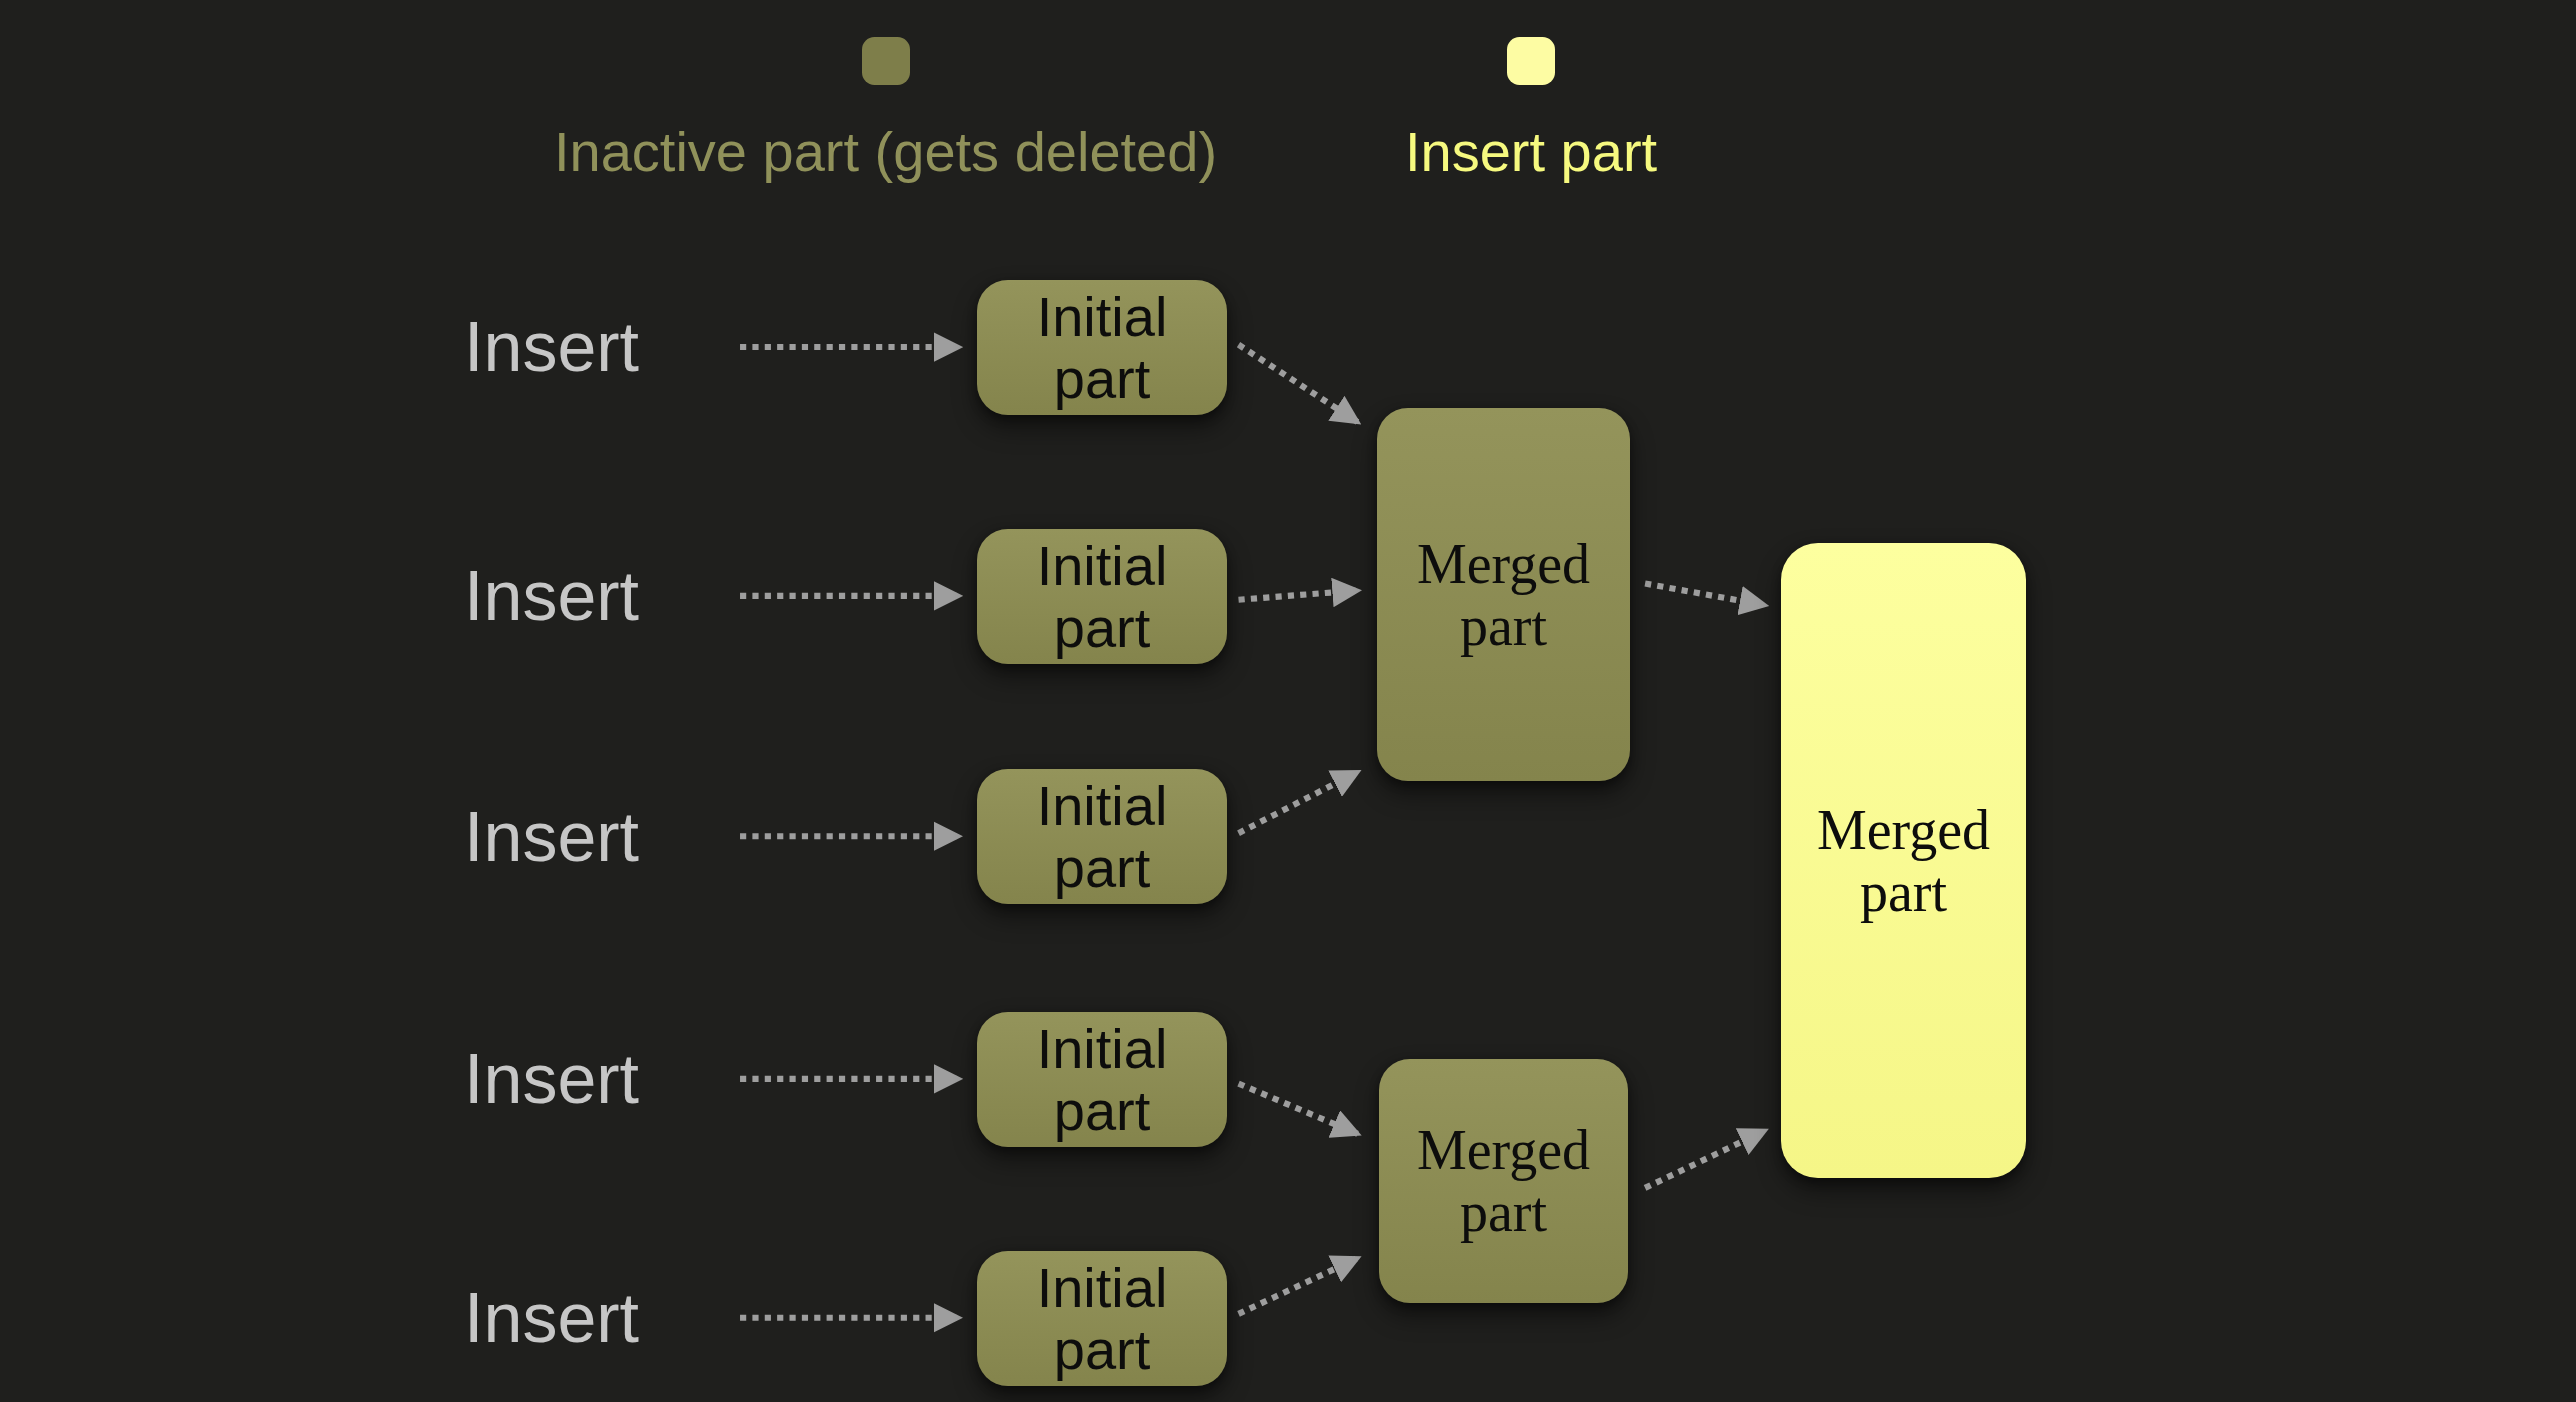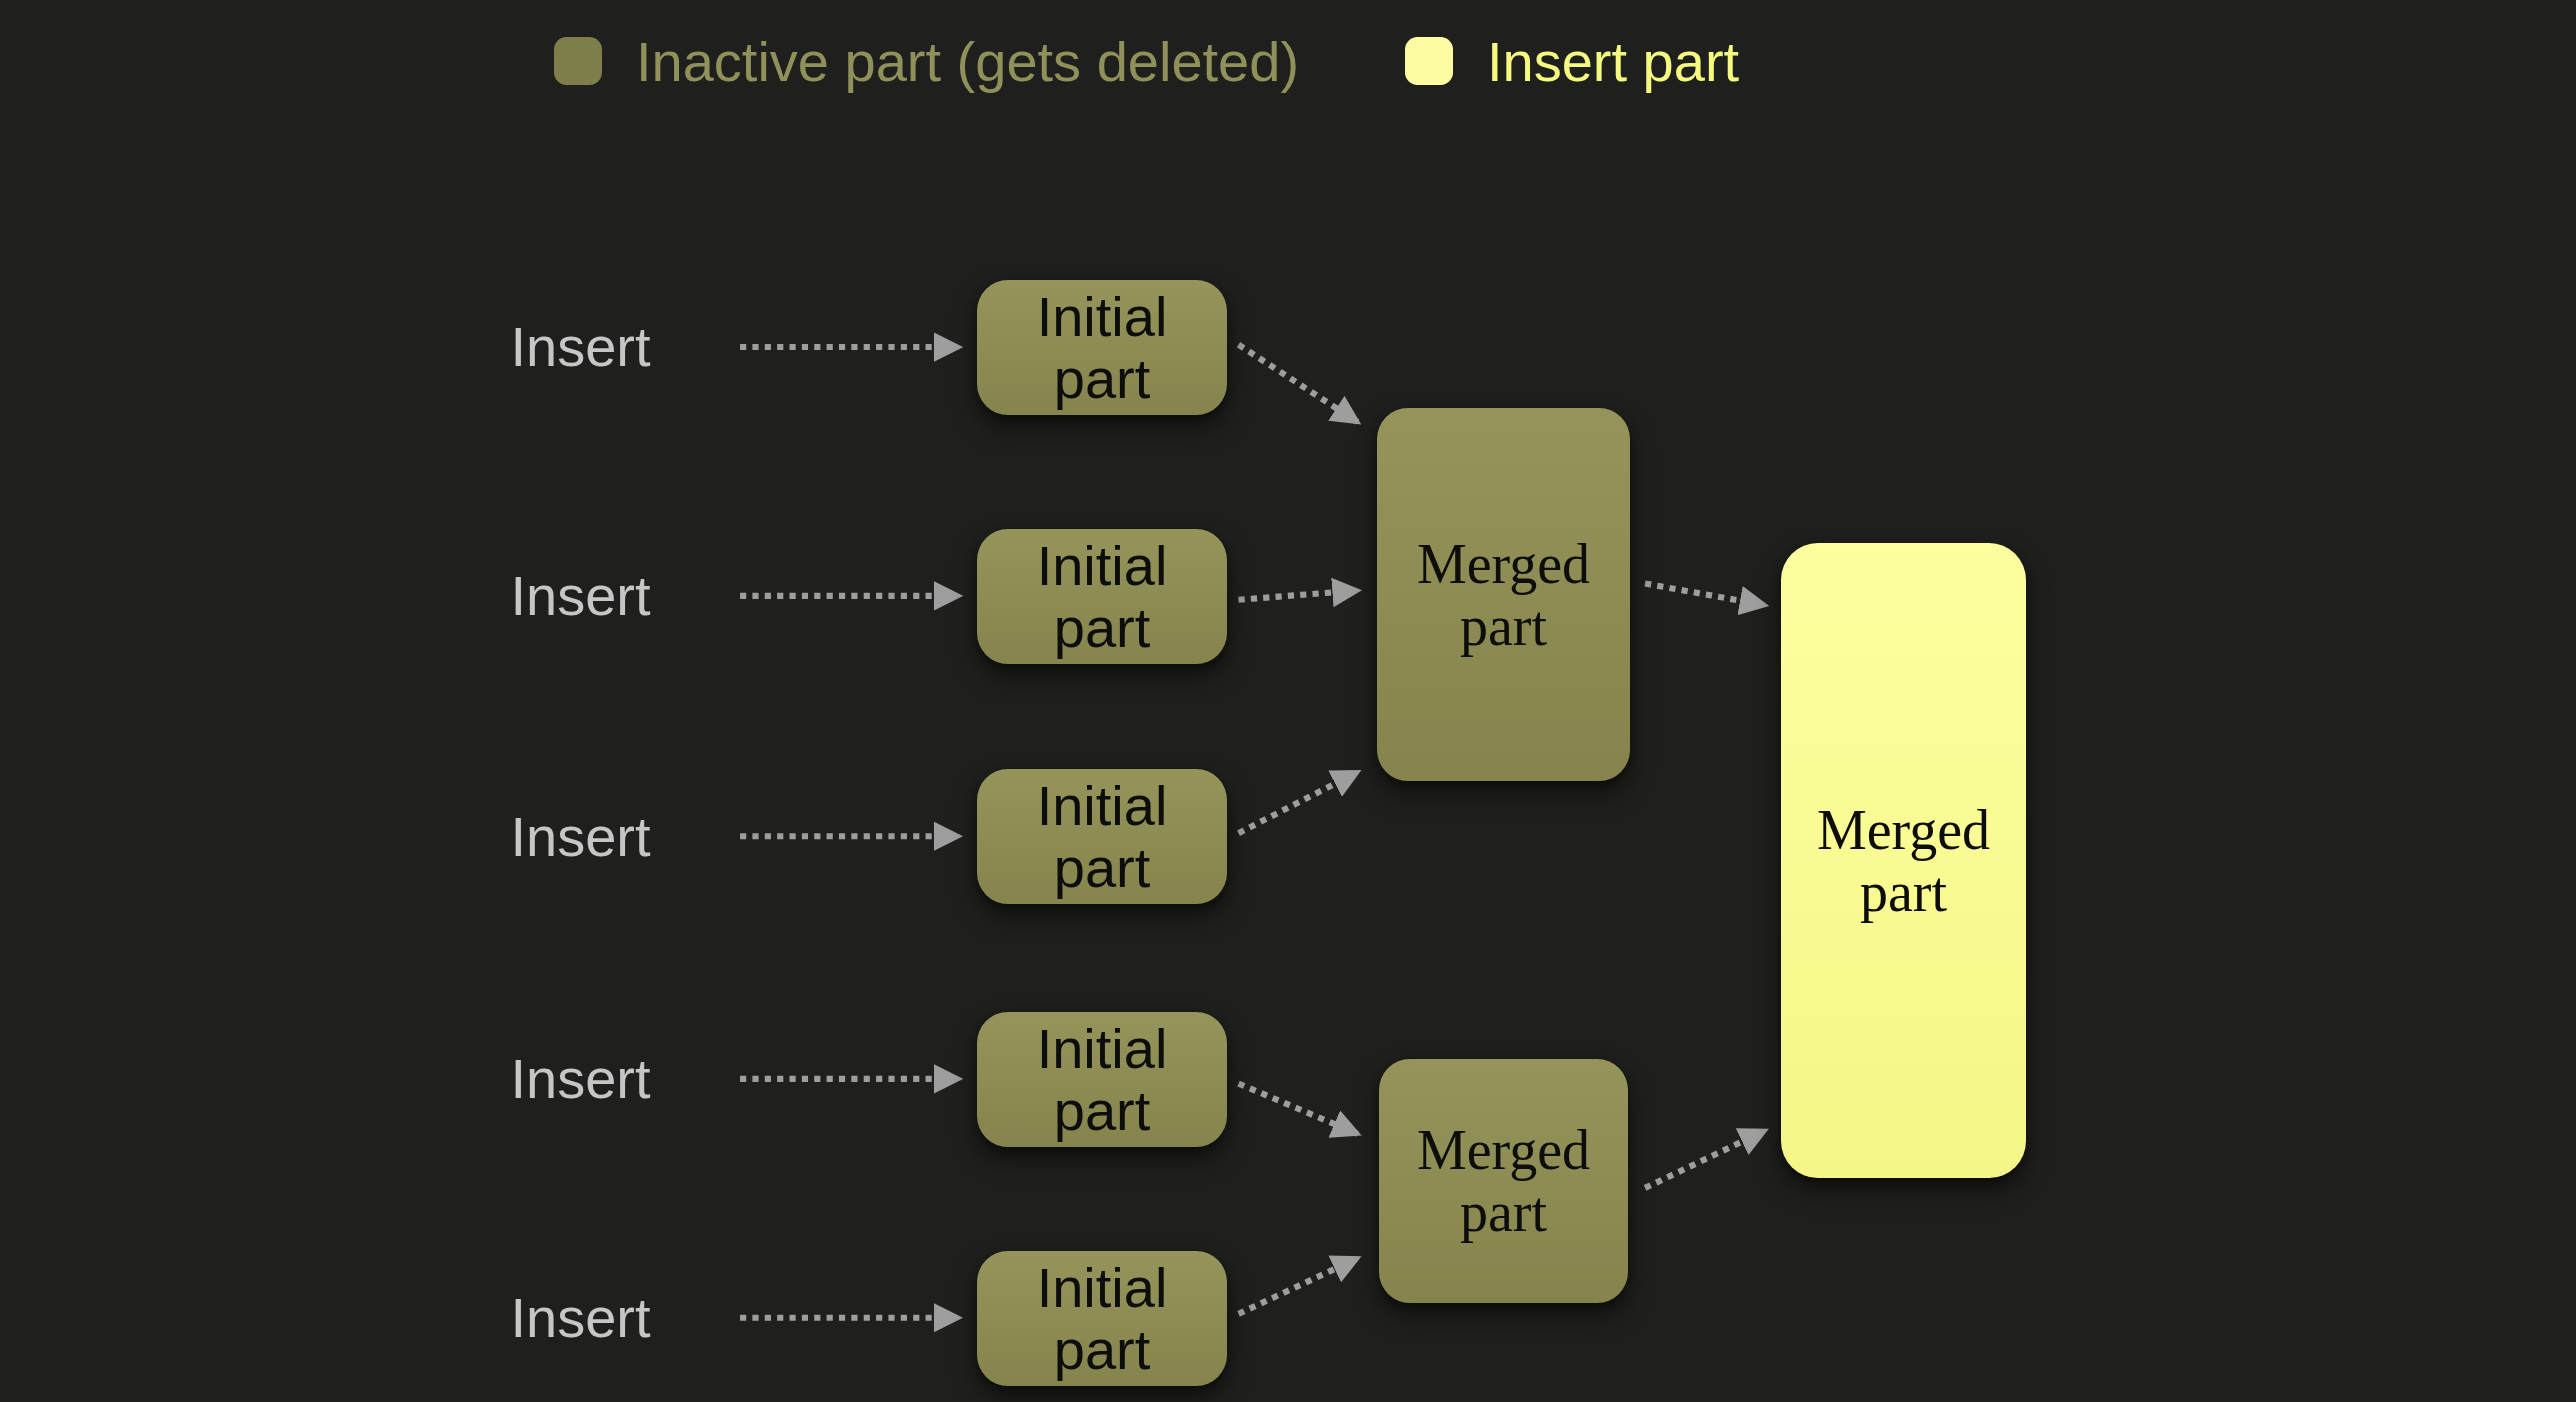--- a/index.html
+++ b/index.html
@@ -21,34 +21,34 @@
   .stage{
     position:relative;
     width:2576px;height:1402px;
     overflow:hidden;
     background:var(--background);
     font-family:"Liberation Sans", sans-serif;
   }
   
   .legend-item{
     position:absolute;top:37px;height:48px;
-    display:flex;align-items:center;gap:34px;
+    display:flex;align-items:center;gap:34px;flex-direction:column;
   }
   .legend-swatch{
     width:48px;height:48px;border-radius:12.4px;flex:0 0 auto;
   }
   .legend-swatch.inactive{background:var(--legend-inactive-swatch);}
   .legend-swatch.active{background:var(--legend-active-swatch);}
   .legend-label{font-size:56px;white-space:nowrap;}
   .legend-label.inactive{color:var(--legend-inactive-text);}
   .legend-label.active{color:var(--legend-active-text);}
   
   .insert-label{
-    position:absolute;left:452px;width:257px;height:62px;
-    text-align:center;font-size:56px;line-height:62px;
+    position:absolute;left:464px;width:257px;height:62px;
+    text-align:left;font-size:70px;line-height:62px;
     color:var(--insert-label-text);
   }
   
   .node{
     position:absolute;z-index:2;
     display:flex;align-items:center;justify-content:center;
     text-align:center;
     font-size:56px;line-height:62px;color:var(--node-text);
     border-radius:31px;
     box-shadow:0 12.4px 25px rgba(0,0,0,.45), 0 3.9px 9.3px rgba(0,0,0,.35);

